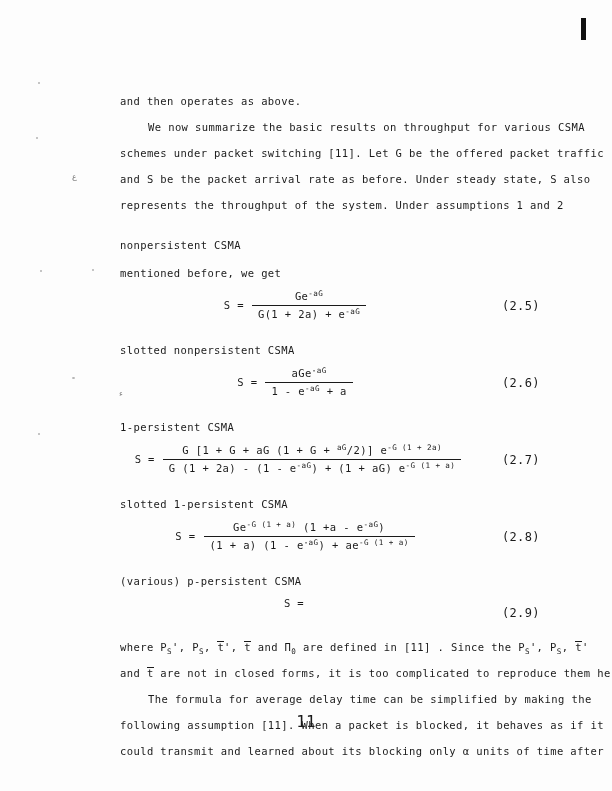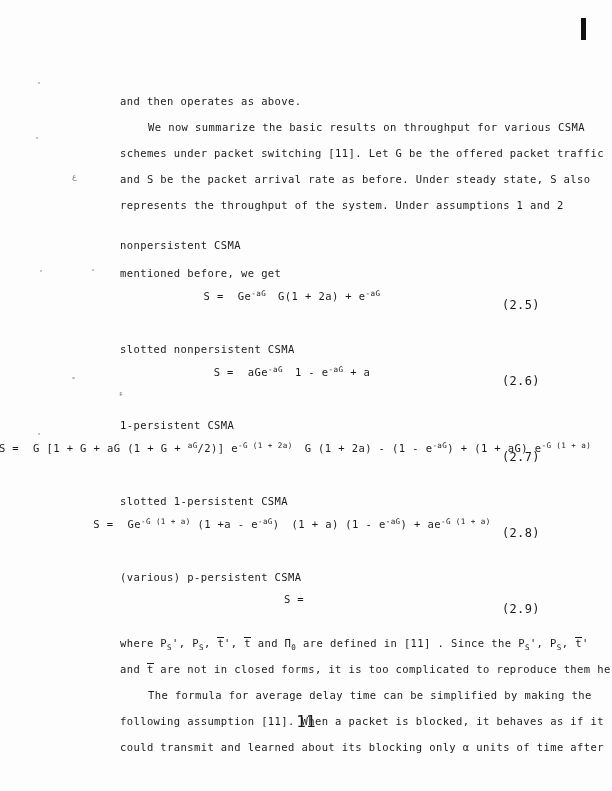--- a/index.html
+++ b/index.html
@@ -79,21 +79,21 @@
     top: 50%;
     transform: translateY(-50%);
     font-size: 12px;
   }
   .lhs {
     white-space: nowrap;
     margin-right: 8px;
   }
   .frac {
     display: inline-flex;
-    flex-direction: row;
+    flex-direction: column;
     align-items: center;
     vertical-align: middle;
   }
   .frac .num, .frac .den {
     white-space: nowrap;
     padding: 1px 6px;
     text-align: center;
   }
   .frac .bar {
     border-top: 1px solid #1a1a1a;

